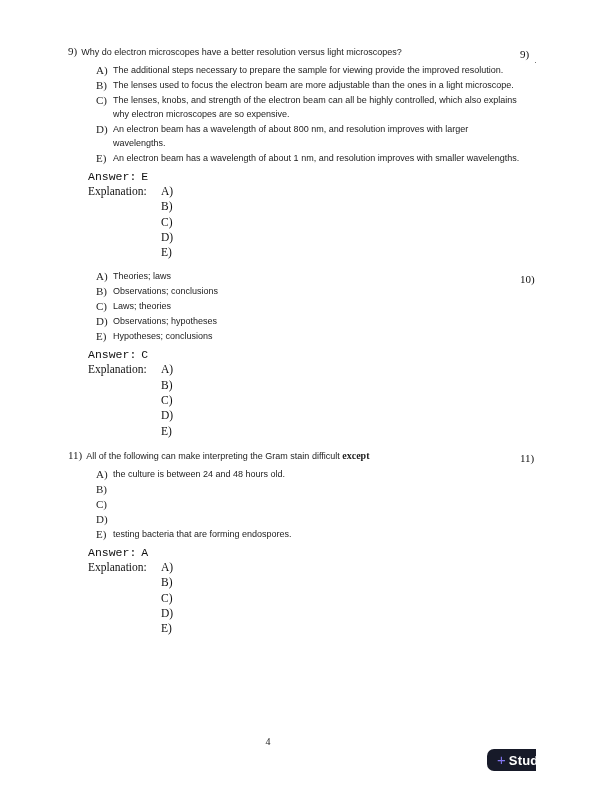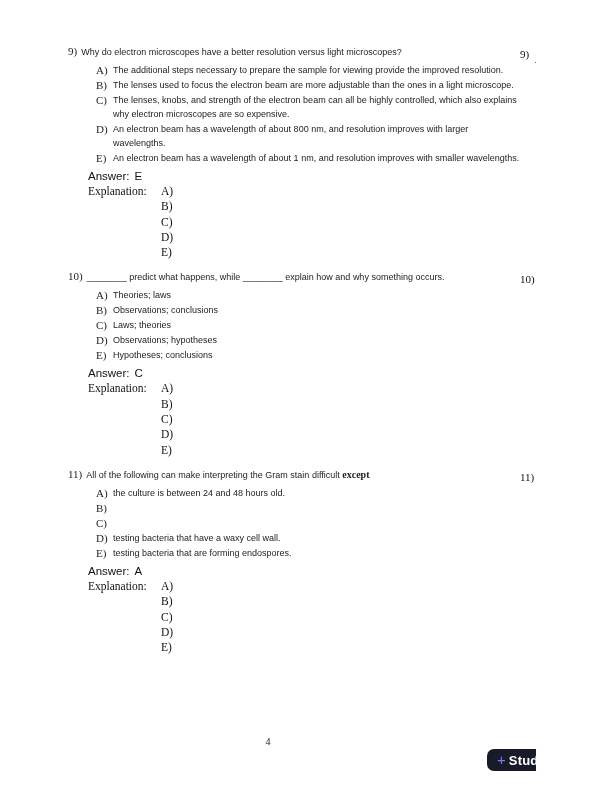--- a/index.html
+++ b/index.html
@@ -53,21 +53,21 @@
   }
   .choice-text {
     font-size: 9px;
     line-height: 14px;
     max-width: 408px;
     color: #232323;
   }
 
   .answer-line {
     margin: 4px 0 0 20px;
-    font-family: Liberation Sans, sans-serif;
+    font-family: Liberation Mono, monospace;
     font-size: 11.5px;
     line-height: 15px;
     color: #111;
   }
   .answer-value { margin-left: 5px; }
 
   .explanation {
     display: flex;
     margin-left: 20px;
     font-family: "Liberation Serif", serif;
@@ -185,23 +185,20 @@
           <div class="exp-letter">A)</div>
           <div class="exp-letter">B)</div>
           <div class="exp-letter">C)</div>
           <div class="exp-letter">D)</div>
           <div class="exp-letter">E)</div>
         </div>
       </div>
     </div>
 
     <div class="question">
-      <div class="stem">
-        <span class="qnum">10)</span><span>________ predict what happens, while ________ explain how and why something occurs.</span>
-      </div>
       <div class="q-margin">
         <span>10)</span><span class="blank"></span>
       </div>
       <div class="choices">
         <div class="choice">
           <span class="choice-letter">A)</span>
           <span class="choice-text">Theories; laws</span>
         </div>
         <div class="choice">
           <span class="choice-letter">B)</span>
@@ -249,21 +246,20 @@
           <span class="choice-text">the culture is between 24 and 48 hours old.</span>
         </div>
         <div class="choice">
           <span class="choice-letter">B)</span>
         </div>
         <div class="choice">
           <span class="choice-letter">C)</span>
         </div>
         <div class="choice">
           <span class="choice-letter">D)</span>
-          <span class="choice-text">testing bacteria that have a waxy cell wall.</span>
         </div>
         <div class="choice">
           <span class="choice-letter">E)</span>
           <span class="choice-text">testing bacteria that are forming endospores.</span>
         </div>
       </div>
       <div class="answer-line">
         <span>Answer:</span><span class="answer-value">A</span>
       </div>
       <div class="explanation">

